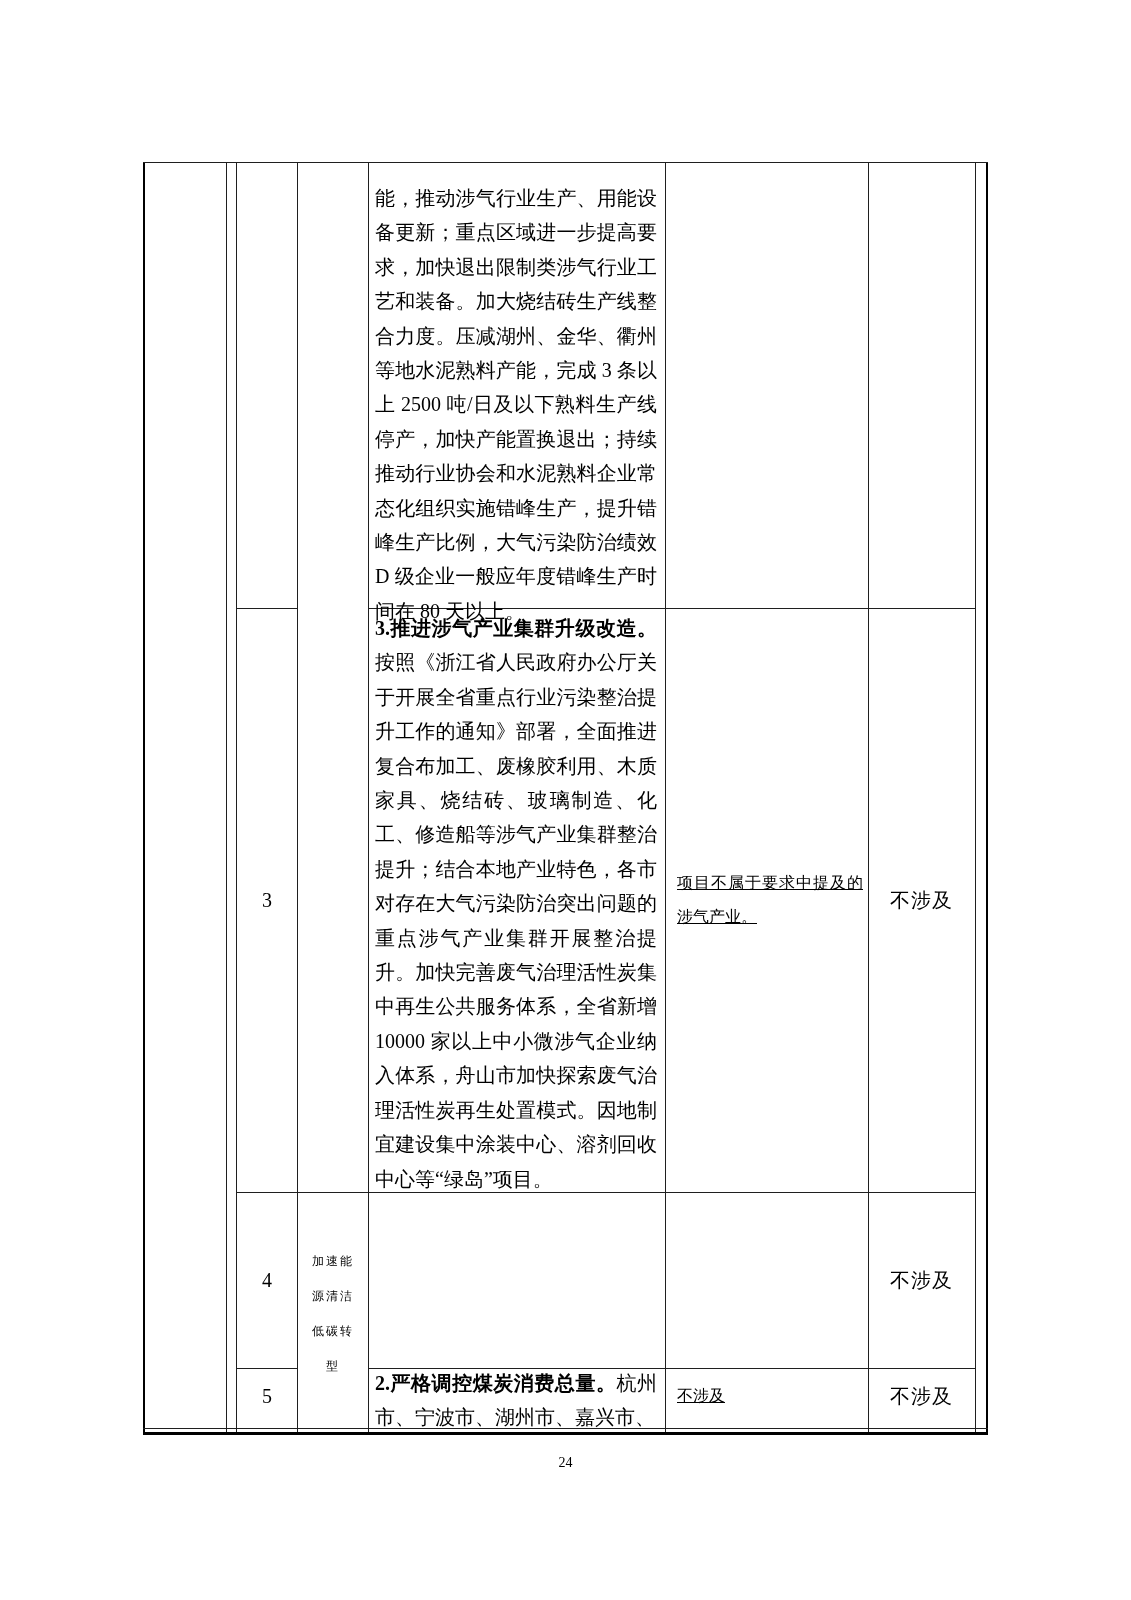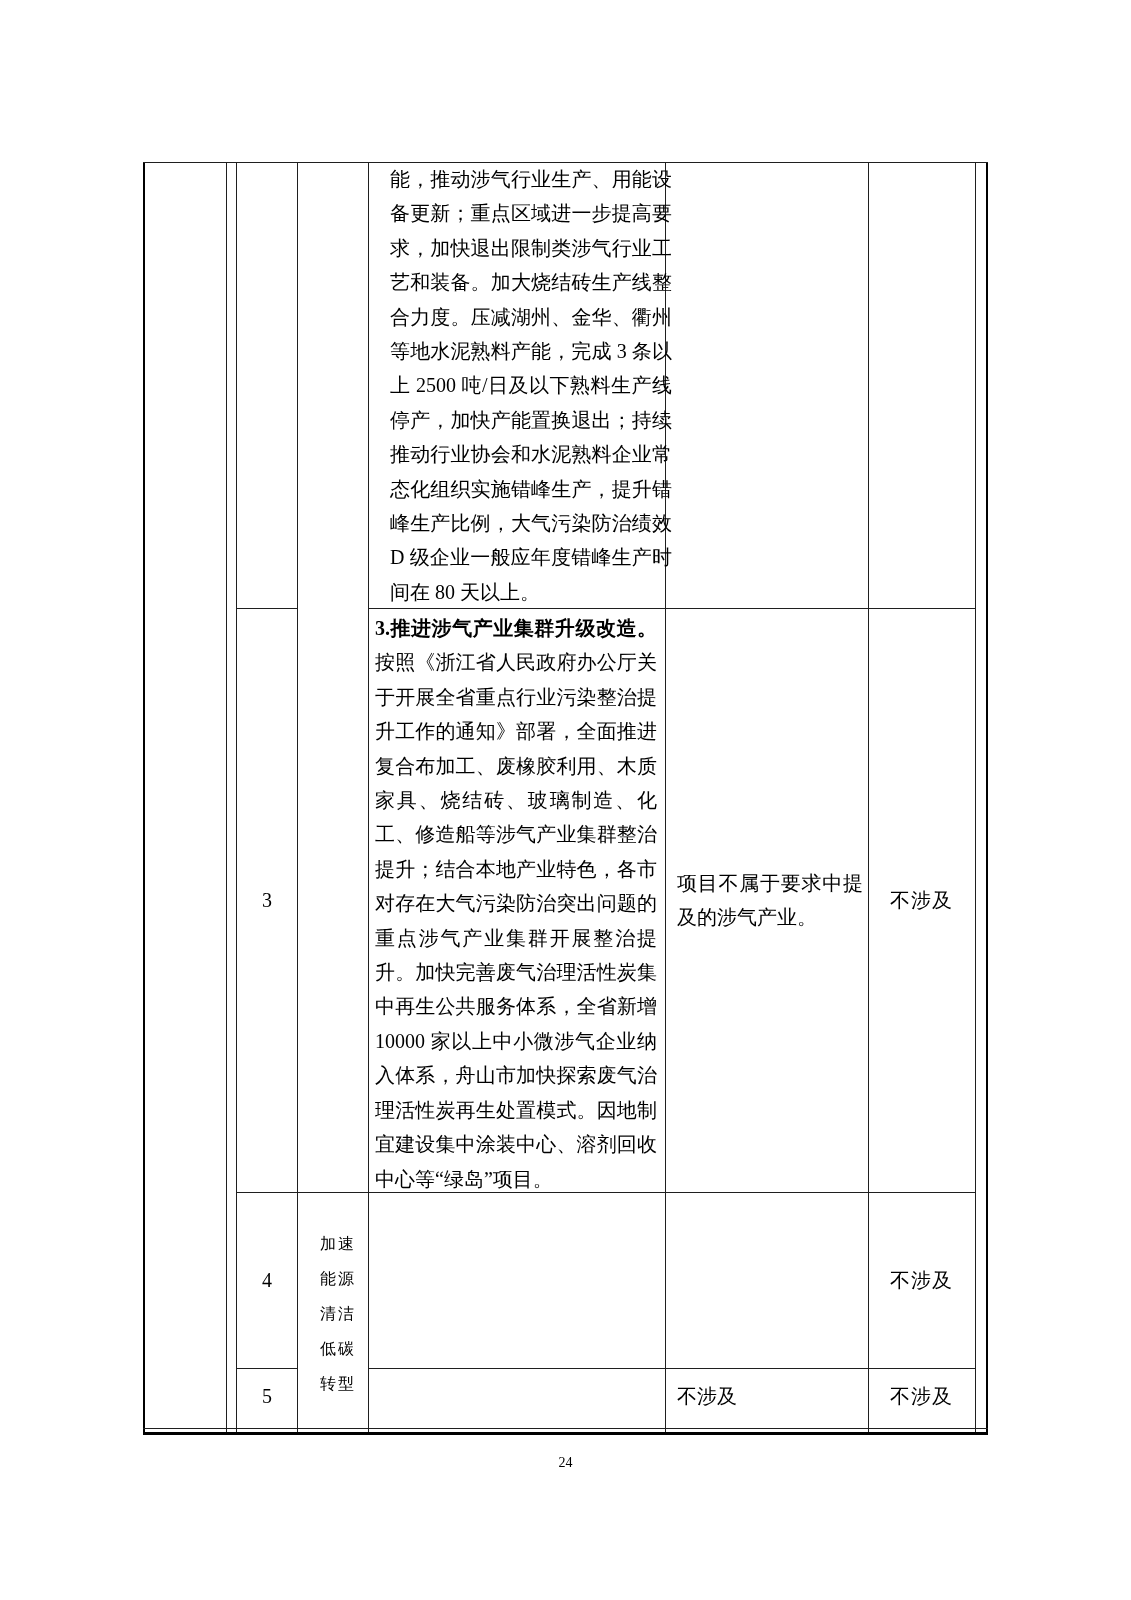--- a/index.html
+++ b/index.html
@@ -21,28 +21,28 @@
     position: absolute; left: 232px; width: 282px;
     font-size: 20px; line-height: 34.4px;
     text-align: justify; text-justify: inter-character;
   }
   .req p, .an p { margin: 0; }
   .head { font-weight: bold; }
   .box { position: absolute; display: flex; align-items: center; }
   .ctr { justify-content: center; }
   .num { font-size: 20px; }
   .an p {
-    width: 186px; font-size: 20px; line-height: 34.4px;
-    text-align: justify; text-justify: inter-character;
+    width: 186px; font-size: 16px; line-height: 34.4px;
+    text-align: justify; text-justify: inter-character; text-decoration: underline;
   }
   .an5 p { text-align: left; }
   .concl { font-size: 20px; letter-spacing: 1px; white-space: nowrap; }
   .cat {
-    width: 46px; font-size: 16px; line-height: 35px;
-    letter-spacing: 2px; word-break: break-all; text-align: right;
+    width: 46px; font-size: 12px; line-height: 35px;
+    letter-spacing: 2px; word-break: break-all; text-align: center;
   }
   .pageno {
     position: absolute; left: 0; top: 1455px; width: 1131px;
     text-align: center; font-size: 14px;
   }
 </style>
 </head>
 <body>
 
 <div class="page">
@@ -60,21 +60,21 @@
 
     <div class="hl" style="top:0; left:0; width:845px;"></div>
     <div class="hl" style="top:446px; left:93px;  width:62px;"></div>
     <div class="hl" style="top:446px; left:225px; width:608px;"></div>
     <div class="hl" style="top:1030px; left:93px; width:740px;"></div>
     <div class="hl" style="top:1206px; left:93px;  width:62px;"></div>
     <div class="hl" style="top:1206px; left:225px; width:608px;"></div>
     <div class="hl" style="top:1266px; left:0; width:845px;"></div>
     <div class="hl thick" style="top:1270px; left:0; width:845px; height:3px;"></div>
 
-    <div class="req" style="top:0;margin-left:15px;">
+    <div class="req" style="top:19px;">
       <p><span>能，推动涉气行业生产、用能设备更新；重点区域进一步提高要求，加快退出限制类涉气行业工艺和装备。加大烧结砖生产线整合力度。压减湖州、金华、衢州等地水泥熟料产能，完成 3 条以上 2500 吨/日及以下熟料生产线停产，加快产能置换退出；持续推动行业协会和水泥熟料企业常态化组织实施错峰生产，提升错峰生产比例，大气污染防治绩效 D 级企业一般应年度错峰生产时间在 80 天以上。</span></p>
     </div>
 
     <div class="box ctr" style="left:93px; top:446px; width:62px; height:584px;">
       <span class="num">3</span>
     </div>
     <div class="req" style="top:449px;">
       <p><span class="head">3.推进涉气产业集群升级改造。</span><span>按照《浙江省人民政府办公厅关于开展全省重点行业污染整治提升工作的通知》部署，全面推进复合布加工、废橡胶利用、木质家具、烧结砖、玻璃制造、化工、修造船等涉气产业集群整治提升；结合本地产业特色，各市对存在大气污染防治突出问题的重点涉气产业集群开展整治提升。加快完善废气治理活性炭集中再生公共服务体系，全省新增 10000 家以上中小微涉气企业纳入体系，舟山市加快探索废气治理活性炭再生处置模式。因地制宜建设集中涂装中心、溶剂回收中心等“绿岛”项目。</span></p>
     </div>
     <div class="box an" style="left:534px; top:446px; width:186px; height:584px;">
@@ -91,20 +91,23 @@
     <div class="box ctr" style="left:93px; top:1030px; width:62px; height:176px;">
       <span class="num">4</span>
     </div>
     <div class="box ctr" style="left:725px; top:1030px; width:107px; height:176px;">
       <span class="concl">不涉及</span>
     </div>
 
     <div class="box ctr" style="left:93px; top:1206px; width:62px; height:56px;">
       <span class="num">5</span>
     </div>
+    <div class="req" style="top:1204px;">
+      <p><span class="head">2.严格调控煤炭消费总量。</span><span>杭州市、宁波市、湖州市、嘉兴市、</span></p>
+    </div>
     <div class="box an an5" style="left:534px; top:1206px; width:186px; height:56px;">
       <p>不涉及</p>
     </div>
     <div class="box ctr" style="left:725px; top:1206px; width:107px; height:56px;">
       <span class="concl">不涉及</span>
     </div>
 
   </div>
 
   <div class="pageno">24</div>

